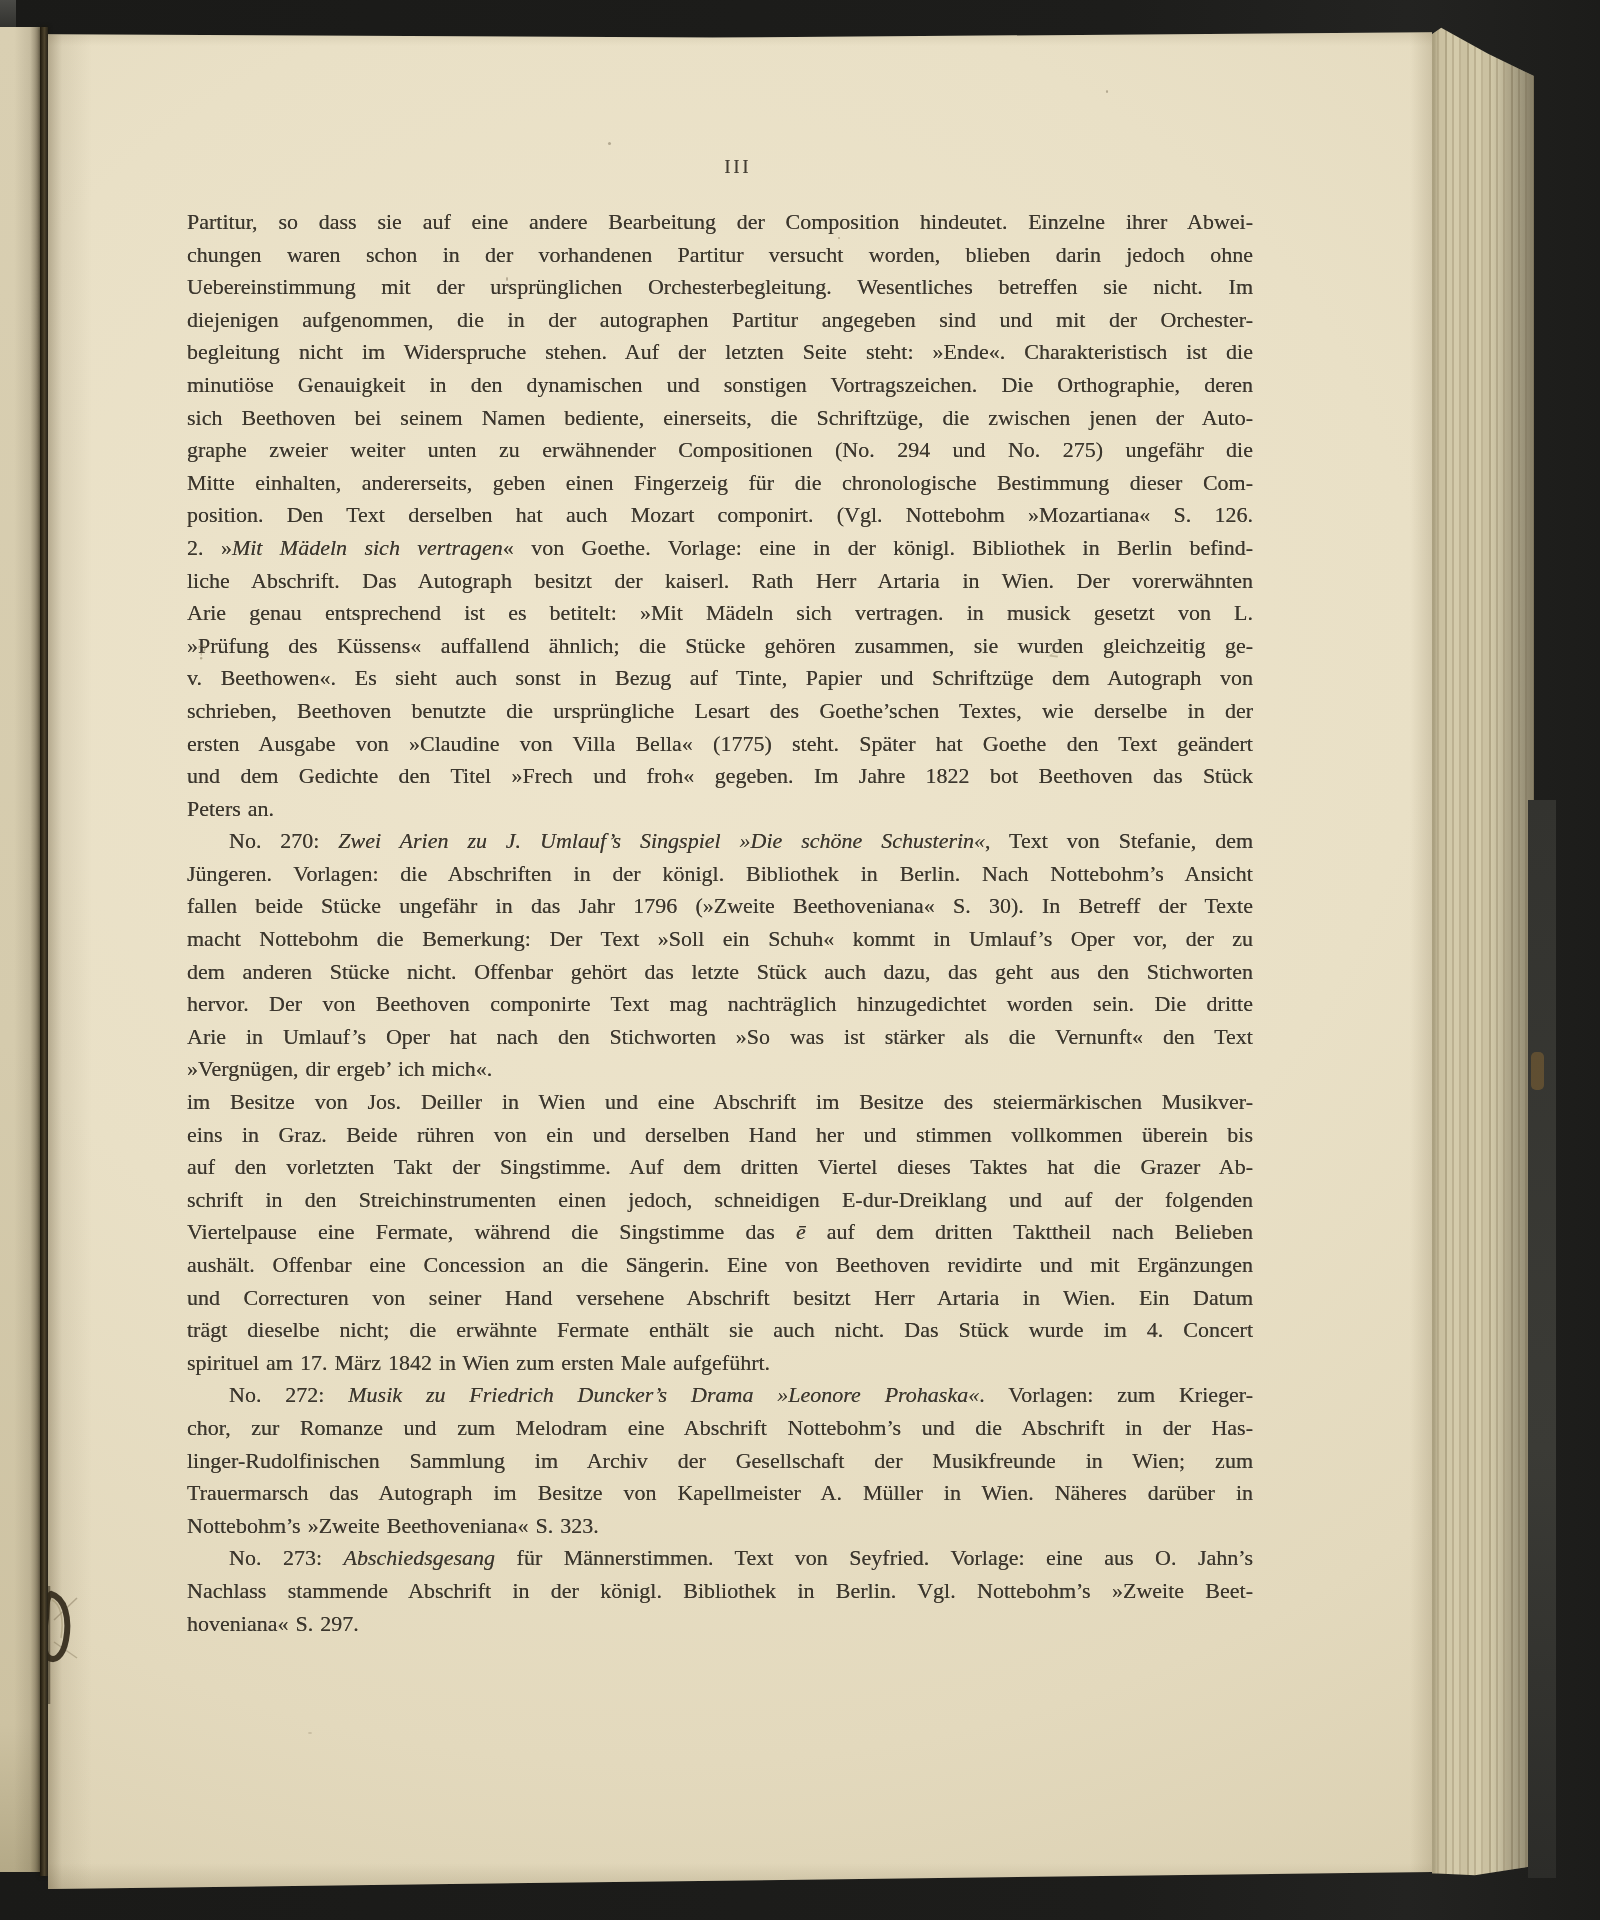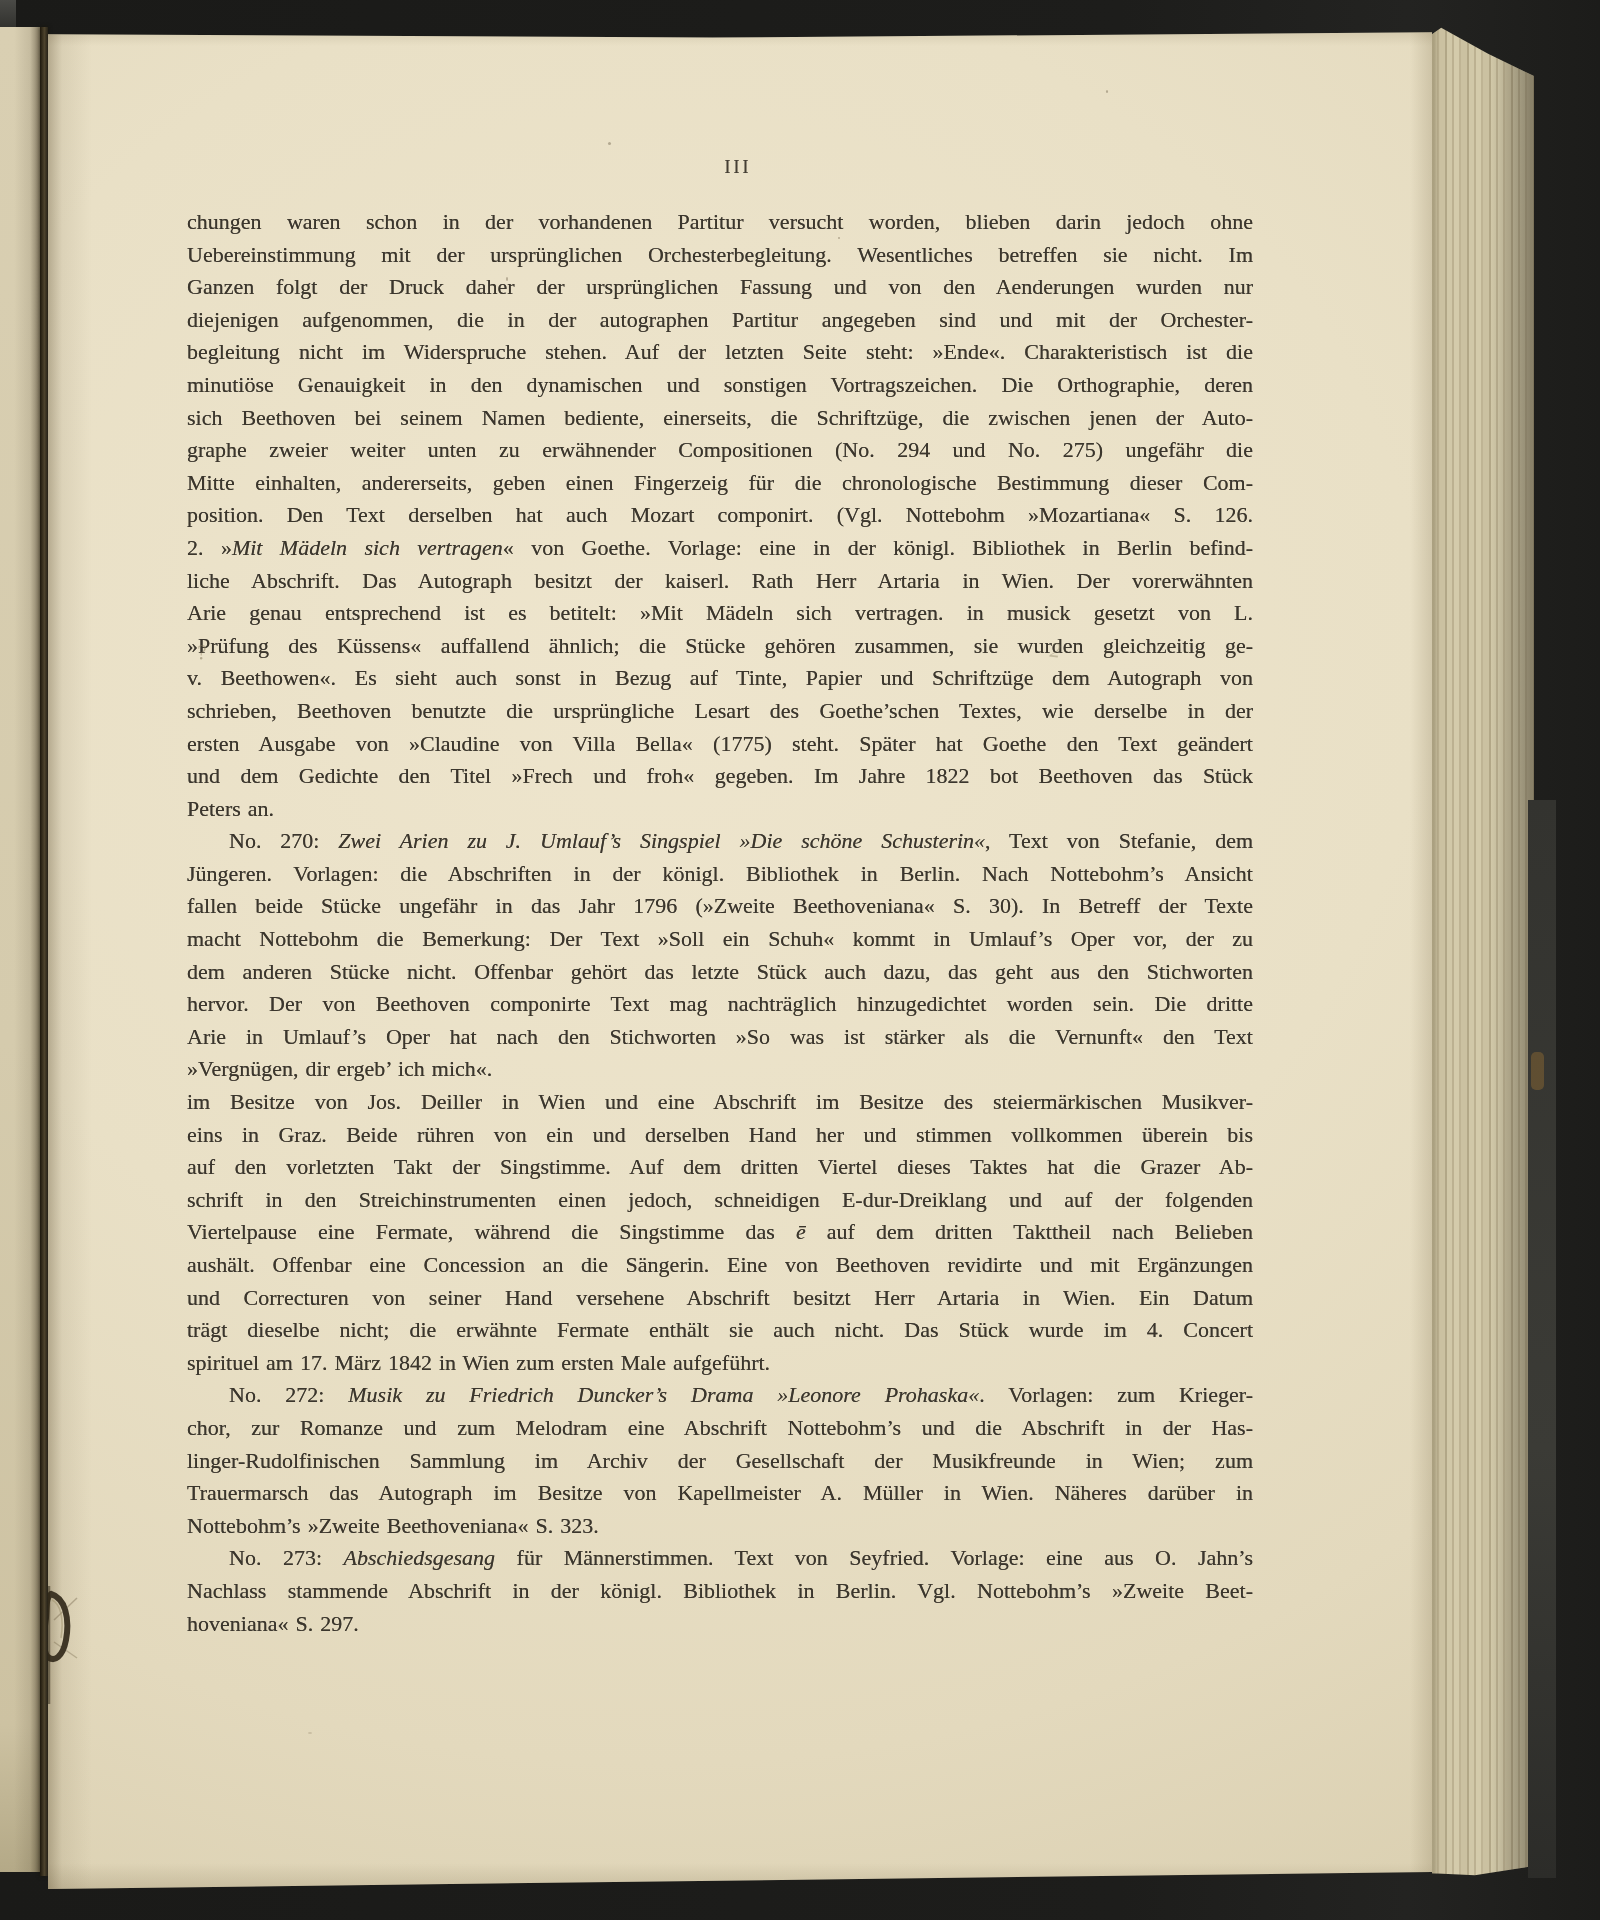--- a/index.html
+++ b/index.html
@@ -60,23 +60,23 @@
 <body>
 
 <div class="scene">
   <div class="corner-sliver"></div>
   <div class="facing-strip"></div>
   <div class="gutter"></div>
 
   <div class="page">
     <div class="folio">III</div>
     <div class="textblock">
+        <div class="line"><span>Partitur, so dass sie auf eine andere Bearbeitung der Composition hindeutet. Einzelne ihrer Abwei-</span></div>
         <div class="line"><span>chungen waren schon in der vorhandenen Partitur versucht worden, blieben darin jedoch ohne</span></div>
         <div class="line"><span>Uebereinstimmung mit der ursprünglichen Orchesterbegleitung. Wesentliches betreffen sie nicht. Im</span></div>
-        <div class="line"><span>Ganzen folgt der Druck daher der ursprünglichen Fassung und von den Aenderungen wurden nur</span></div>
         <div class="line"><span>diejenigen aufgenommen, die in der autographen Partitur angegeben sind und mit der Orchester-</span></div>
         <div class="line"><span>begleitung nicht im Widerspruche stehen. Auf der letzten Seite steht: »Ende«. Charakteristisch ist die</span></div>
         <div class="line"><span>minutiöse Genauigkeit in den dynamischen und sonstigen Vortragszeichen.  Die Orthographie, deren</span></div>
         <div class="line"><span>sich Beethoven bei seinem Namen bediente, einerseits, die Schriftzüge, die zwischen jenen der Auto-</span></div>
         <div class="line"><span>graphe zweier weiter unten zu erwähnender Compositionen (No. 294 und No. 275) ungefähr die</span></div>
         <div class="line"><span>Mitte einhalten, andererseits, geben einen Fingerzeig für die chronologische Bestimmung dieser Com-</span></div>
         <div class="line"><span>position.  Den Text derselben hat auch Mozart componirt.  (Vgl. Nottebohm »Mozartiana« S. 126.</span></div>
         <div class="line"><span>2. »</span><span class="it">Mit Mädeln sich vertragen</span><span>« von Goethe. Vorlage: eine in der königl. Bibliothek in Berlin befind-</span></div>
         <div class="line"><span>liche Abschrift.  Das Autograph besitzt der kaiserl. Rath Herr Artaria in Wien.  Der vorerwähnten</span></div>
         <div class="line"><span>Arie genau entsprechend ist es betitelt: »Mit Mädeln sich vertragen. in musick gesetzt von L.</span></div>

